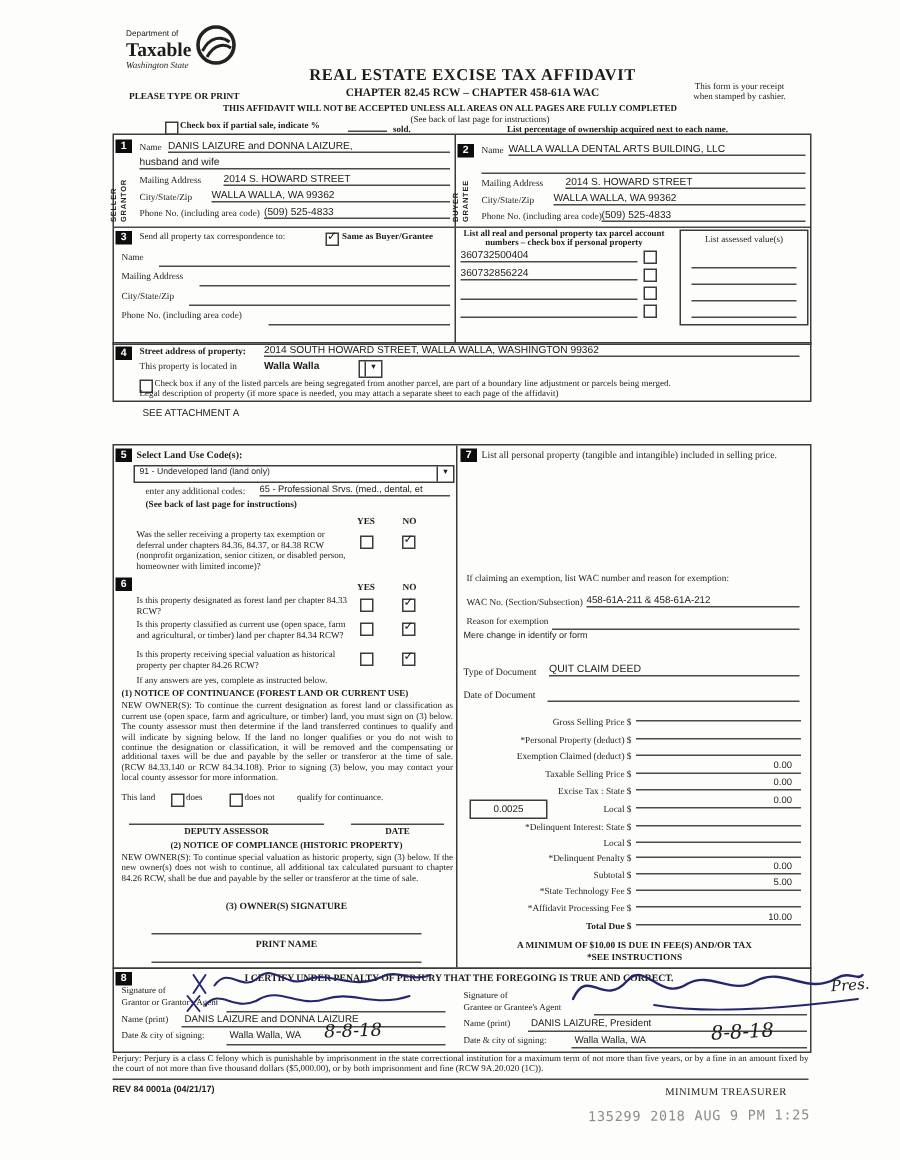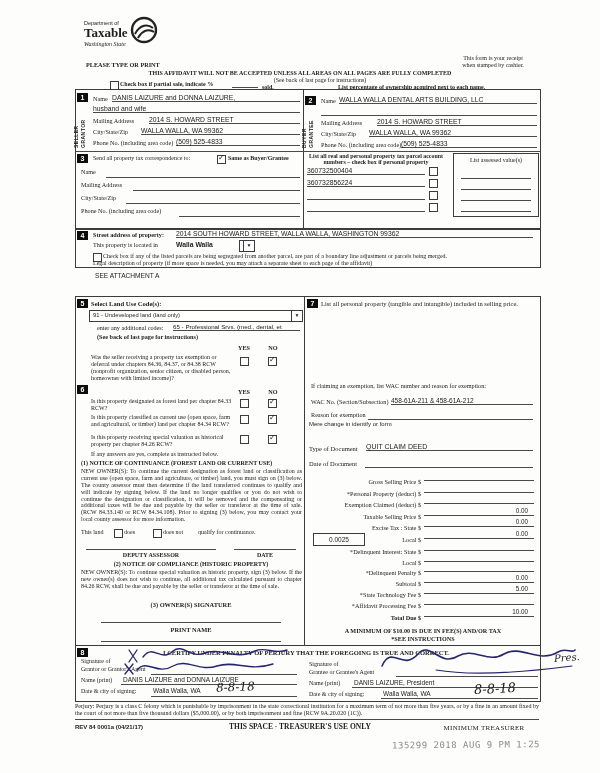--- a/index.html
+++ b/index.html
@@ -34,20 +34,24 @@
   <div class="s" style="left:84px;top:20px;width:100px;">
     <div style="font:5.5px 'Liberation Sans',sans-serif;">Department of</div>
     <div style="font:bold 13px 'Liberation Serif',serif;margin-top:-1px;">Taxable</div>
     <div style="font:italic 6px 'Liberation Serif',serif;">Washington State</div>
   </div>
   <svg class="s" style="left:130px;top:16px;" width="28" height="28" viewBox="0 0 28 28">
     <circle cx="14" cy="14" r="12" fill="none" stroke="#222" stroke-width="2.4"></circle>
     <path d="M5,18 C10,8 18,8 23,12 M8,22 C13,13 20,13 24,16" fill="none" stroke="#222" stroke-width="2"></path>
   </svg>
 
+  <div class="s c" style="left:160px;top:44px;width:310px;">
+    <div class="b" style="font-size:11px;letter-spacing:.4px;">REAL ESTATE EXCISE TAX AFFIDAVIT</div>
+    <div class="b" style="font-size:7.6px;margin-top:1px;">CHAPTER 82.45 RCW – CHAPTER 458-61A WAC</div>
+  </div>
   <div class="s lab b" style="left:86px;top:62px;">PLEASE TYPE OR PRINT</div>
   <div class="s c b" style="left:95px;top:70px;width:410px;font-size:6px;">THIS AFFIDAVIT WILL NOT BE ACCEPTED UNLESS ALL AREAS ON ALL PAGES ARE FULLY COMPLETED</div>
   <div class="s c" style="left:170px;top:77px;width:300px;font-size:6px;">(See back of last page for instructions)</div>
   <div class="s c" style="left:448px;top:55px;width:90px;font-size:6px;line-height:1.2;">
     <span>This form is your receipt</span><br>
     <span>when stamped by cashier.</span>
   </div>
   <span class="cb" style="left:110px;top:81px;"></span>
   <div class="s lab6 b" style="left:120px;top:81px;">Check box if partial sale, indicate %</div>
   <div class="s u" style="left:232px;top:80px;width:26px;height:7px;"></div>
@@ -279,17 +283,16 @@
     <div class="line" style="left:276px;top:41px;width:186px;"></div>
     <div class="s lab6" style="left:233px;top:45px;">Date &amp; city of signing:</div>
     <div class="s val" style="left:307px;top:44px;font-size:6.5px;">Walla Walla, WA</div>
     <div class="s hand" style="left:398px;top:35px;font-size:13px;transform:rotate(-3deg);">8-8-18</div>
     <div class="line" style="left:305px;top:52px;width:157px;"></div>
   </div>
 
   <div class="s" style="left:75px;top:703px;width:464px;font-size:6px;line-height:1.2;text-align:justify;">Perjury: Perjury is a class C felony which is punishable by imprisonment in the state correctional institution for a maximum term of not more than five years, or by a fine in an amount fixed by the court of not more than five thousand dollars ($5,000.00), or by both imprisonment and fine (RCW 9A.20.020 (1C)).</div>
   <div class="line" style="left:75px;top:719px;width:464px;"></div>
   <div class="s b" style="left:75px;top:724px;font:bold 6px 'Liberation Sans',sans-serif;">REV 84 0001a (04/21/17)</div>
-  <div class="s b c" style="left:190px;top:722px;width:220px;font-size:7.5px;">THIS SPACE - TREASURER'S USE ONLY</div>
   <div class="s c" style="left:428px;top:724px;width:112px;font-size:7px;letter-spacing:.3px;">MINIMUM TREASURER</div>
   <div class="s mono" style="left:350px;top:740px;width:190px;font-size:9px;color:#8c8c8c;letter-spacing:.5px;text-align:right;transform:rotate(-.5deg);">135299 2018 AUG 9 PM 1:25</div>
 
 </div>
 
 </body></html>

